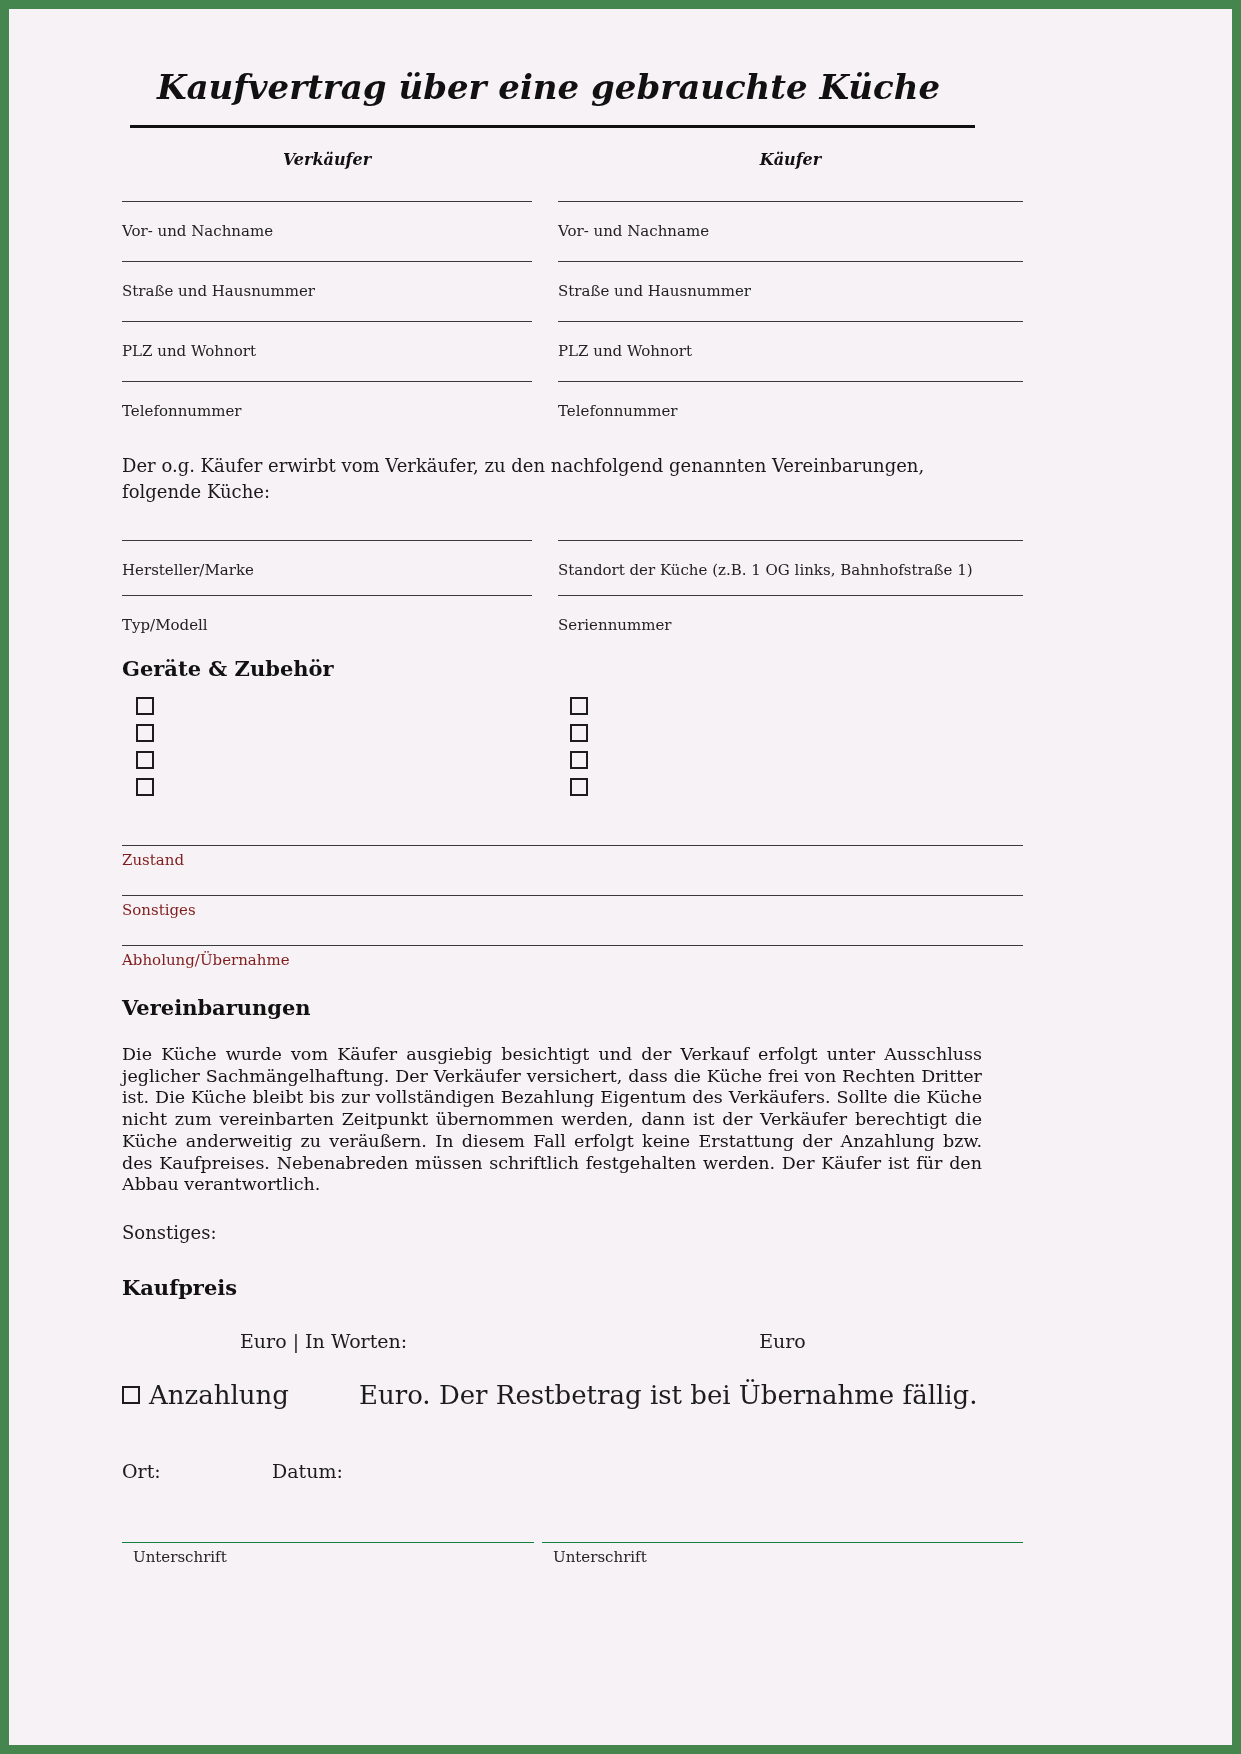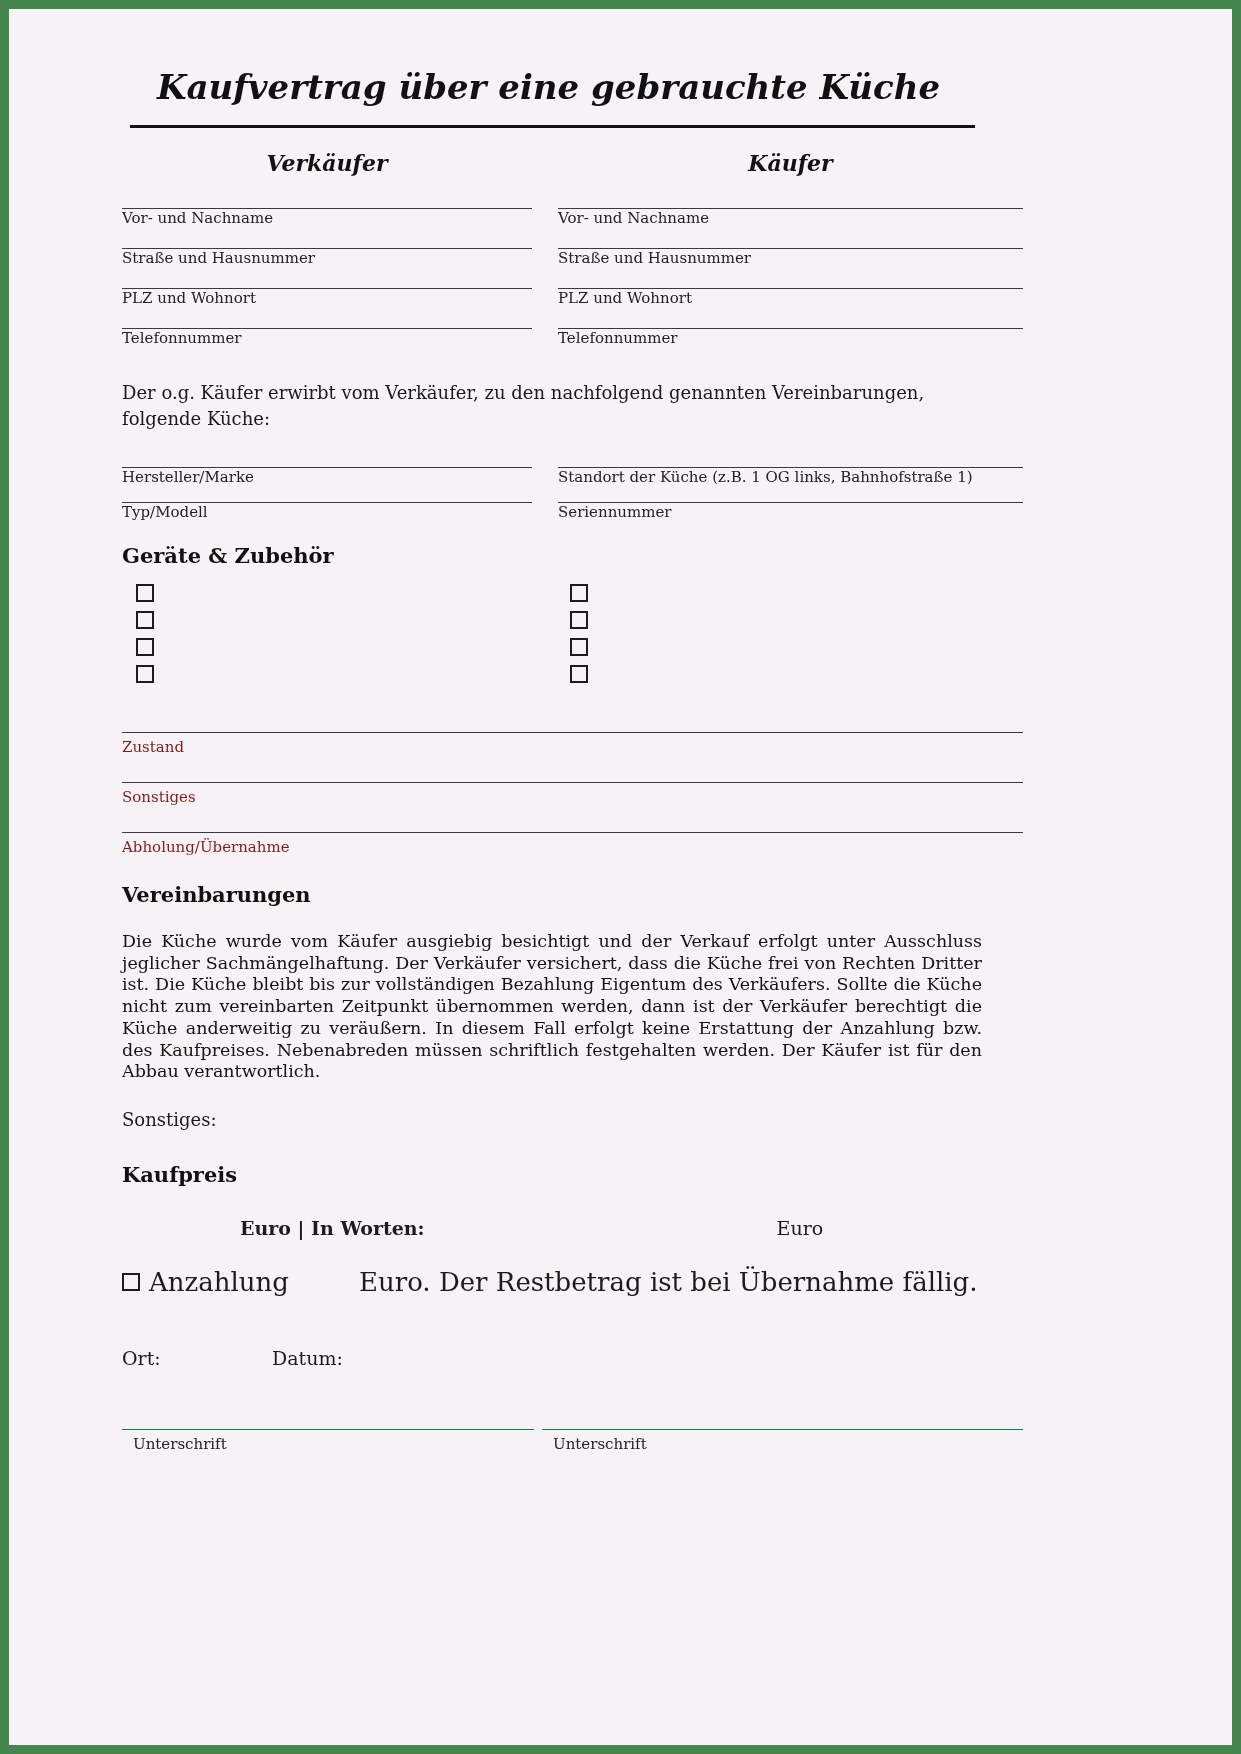--- a/index.html
+++ b/index.html
@@ -23,29 +23,29 @@
   }
   .title-rule { margin-top:18px; margin-left:8px; width:845px; height:3px; background:#111; }
 
   
   .two-col { display:flex; }
   .col-left  { width:410px; }
   .col-gap   { width:26px; }
   .col-right { width:465px; }
   .party-headings { margin-top:22px; }
   .party-heading {
-    font-size:22px; font-weight:bold; font-style:italic;
+    font-size:16px; font-weight:bold; font-style:italic;
     text-align:center; color:#111;
   }
 
   
   .fields-block { margin-top:32px; }
   .field {
     border-top:1px solid #3a3a3a;
-    padding-top:0;
+    padding-top:20px;
     margin-bottom:21px;
   }
   .field .flabel { font-size:15px; color:#222; display:block; }
   .field.tight { margin-bottom:16px; }
 
   
   .intro {
     margin-top:12px; font-size:18px; line-height:1.42; color:#1a1a1a;
     width:850px;
   }
@@ -82,21 +82,21 @@
   .agreements-body {
     margin-top:24px; width:860px;
     font-size:17.5px; line-height:1.24;
     text-align:justify; color:#141414;
   }
   .sonstiges-line { margin-top:26px; font-size:18px; }
 
   
   .price-heading { margin-top:32px; }
   .euro-row { margin-top:30px; font-size:19px; display:flex; }
-  .euro-words { margin-left:118px;font-weight:bold; }
+  .euro-words { margin-left:118px; }
   .euro-plain { margin-left:352px; }
   .deposit-row { margin-top:28px; font-size:26px; display:flex; align-items:center; }
   .deposit-row .checkbox { margin-bottom:0; margin-right:9px; }
   .deposit-label { width:210px; }
   .deposit-text { }
 
   
   .ort-row { margin-top:50px; font-size:19px; display:flex; }
   .ort-label { width:150px; }
 

